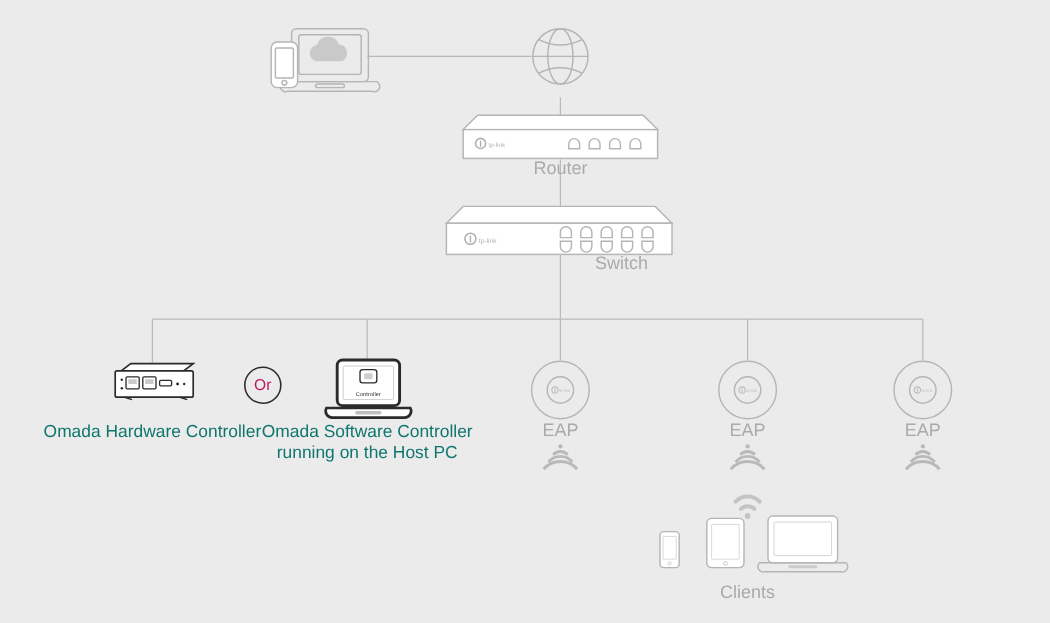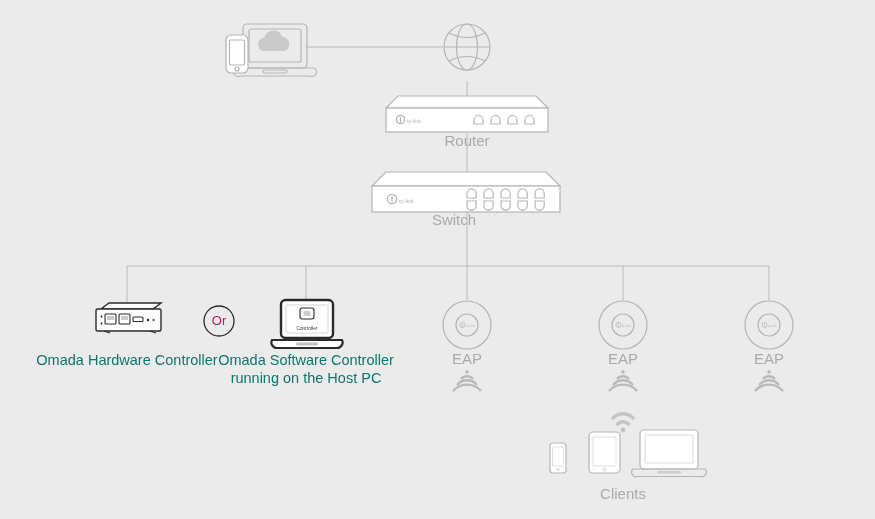--- a/index.html
+++ b/index.html
@@ -261,21 +261,21 @@
     <g>
       <rect class="ltf" x="640" y="430" width="58" height="39" rx="4"></rect>
       <rect x="645" y="435" width="48" height="28" rx="1" fill="#ffffff" stroke="#d2d2d2" stroke-width="0.8"></rect>
       <path class="lt" d="M633 469 h72 a4.5 4.5 0 0 1 -4.5 7.5 h-63 a4.5 4.5 0 0 1 -4.5 -7.5 z"></path>
       <rect x="657" y="471" width="24" height="2.6" rx="1.3" fill="#cccccc"></rect>
     </g>
   </svg>
 
   <div class="lbl lbl-light" style="left:417px; top:132px; width:100px;">Router</div>
 
-  <div class="lbl lbl-light" style="left:404px; top:211px; width:100px;">Switch</div>
+  <div class="lbl lbl-light" style="left:440px; top:211px; width:100px;text-align:right;">Switch</div>
 
   <div class="lbl lbl-dark two-line" style="left:24px; top:351px; width:206px;">Omada Hardware Controller</div>
 
   <div class="lbl lbl-or" style="left:199px; top:312px; width:40px;">Or</div>
 
   <div class="lbl lbl-dark two-line" style="left:203px; top:369px; width:206px;">running on the Host PC</div>
   <div class="lbl lbl-dark two-line" style="left:203px; top:351px; width:206px;">Omada Software Controller</div>
 
   <div class="lbl lbl-ctrl-screen" style="left:287px; top:320px; width:40px;">Controller</div>
 

